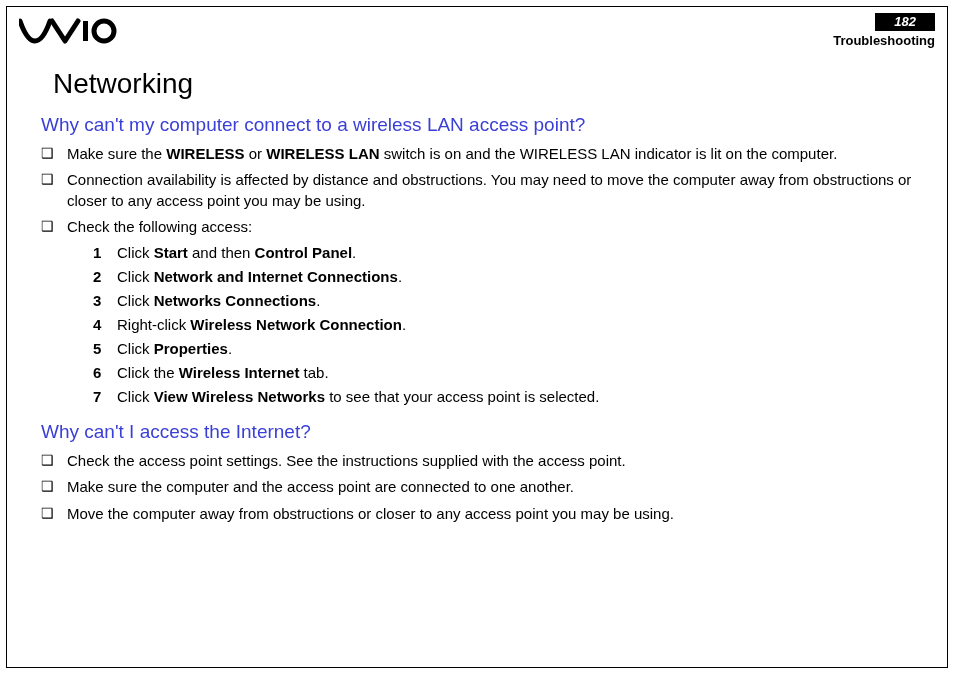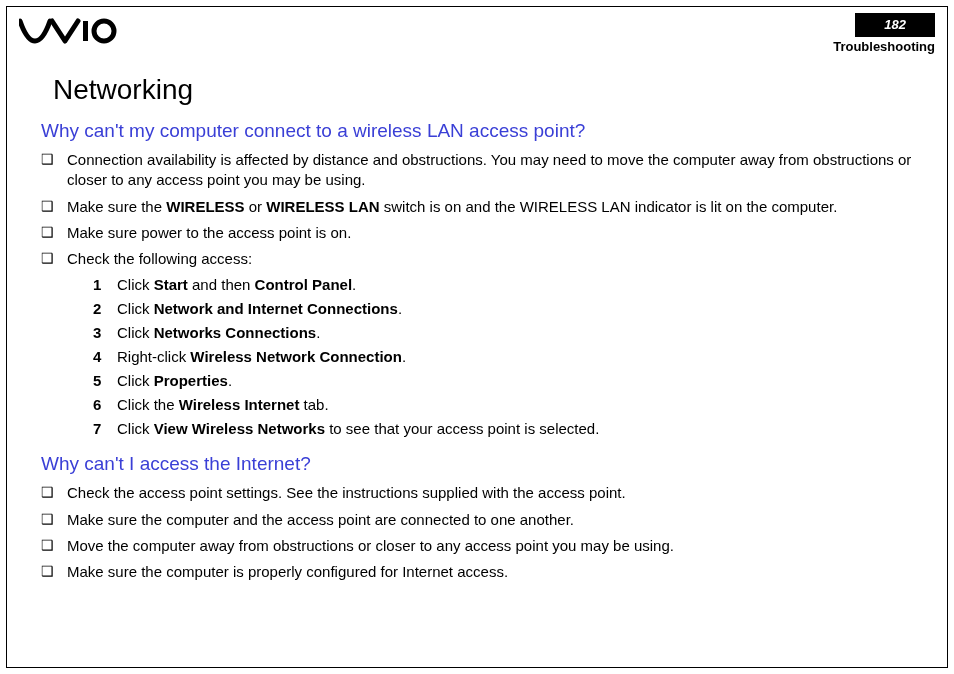--- a/index.html
+++ b/index.html
@@ -36,21 +36,21 @@
     display: flex;
     flex-direction: column;
     align-items: flex-end;
     font-size: 12px;
   }
   .pager-nav {
     display: flex;
     align-items: center;
     background: #000;
     color: #fff;
-    padding: 12px;
+    padding: 2px;
     height: 18px;
   }
   .pager-nav .tri {
     width: 0; height: 0;
     border-top: 9px solid transparent;
     border-bottom: 9px solid transparent;
   }
   .pager-nav .tri.left { border-right: 14px solid #000; margin-right:-1px;}
   .pager-nav .tri.right { border-left: 14px solid #000; margin-left:-1px;}
   .pager-nav .num {
@@ -142,25 +142,24 @@
       </div>
       <div class="pager-section">Troubleshooting</div>
     </div>
   </div>
 
   <div class="content">
     <h1>Networking</h1>
 
     <h2>Why can't my computer connect to a wireless LAN access point?</h2>
     <ul class="bullet-list">
-      <li>Connection availability is affected by distance and obstructions. You may need to move the computer away from obstructions or closer to any access point you may be using.</li>
       <li>
         <span>Make sure the </span><span class="b">WIRELESS</span><span> or </span><span class="b">WIRELESS LAN</span><span> switch is on and the WIRELESS LAN indicator is lit on the computer.</span>
       </li>
-      <li>Make sure power to the access point is on.</li>
+      <li>Connection availability is affected by distance and obstructions. You may need to move the computer away from obstructions or closer to any access point you may be using.</li>
       <li>
         <span>Check the following access:</span>
         <ol class="steps">
           <li>
               <span class="stepnum">1</span>
               <span class="steptxt"><span>Click </span><span class="b">Start</span><span> and then </span><span class="b">Control Panel</span><span>.</span></span>
             </li>
           <li>
               <span class="stepnum">2</span>
               <span class="steptxt"><span>Click </span><span class="b">Network and Internet Connections</span><span>.</span></span>
@@ -187,16 +186,15 @@
             </li>
         </ol>
       </li>
     </ul>
 
     <h2>Why can't I access the Internet?</h2>
     <ul class="bullet-list">
       <li>Check the access point settings. See the instructions supplied with the access point.</li>
       <li>Make sure the computer and the access point are connected to one another.</li>
       <li>Move the computer away from obstructions or closer to any access point you may be using.</li>
-      <li>Make sure the computer is properly configured for Internet access.</li>
     </ul>
   </div>
 </div>
 
 </body></html>

